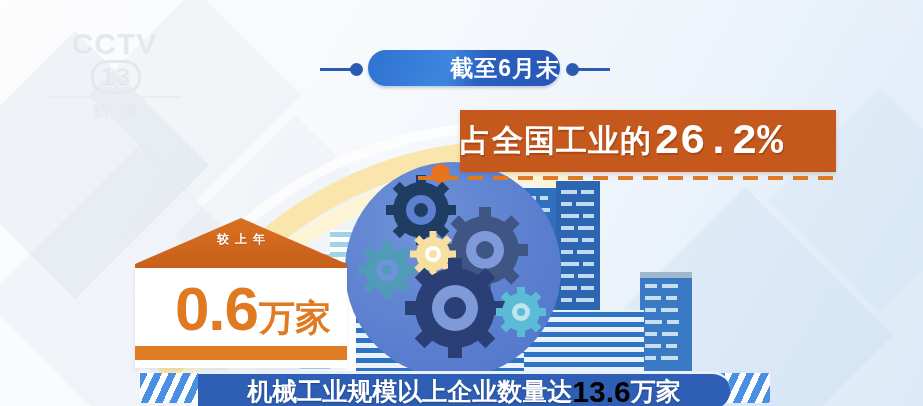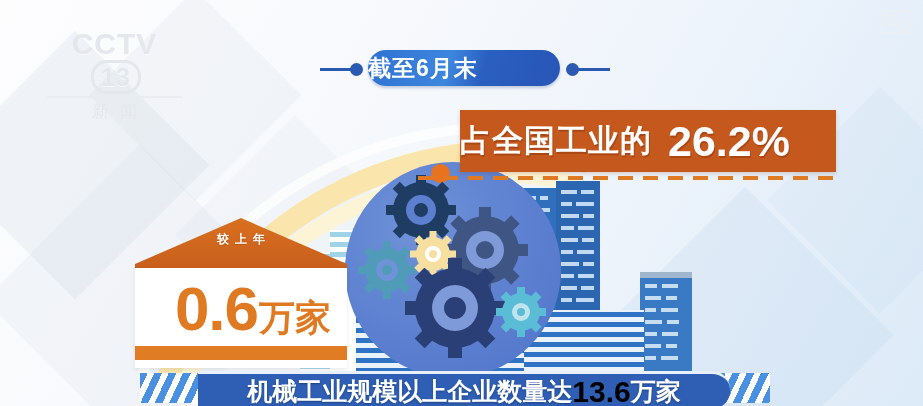--- a/index.html
+++ b/index.html
@@ -71,39 +71,40 @@
     background:#e8721e;
   }
 
   
   #top-pill-wrap{position:absolute;left:320px;top:50px;width:290px;height:38px;}
   .pill-line{position:absolute;top:18px;height:3px;background:#2a5bb0;}
   .pill-dot{position:absolute;top:13px;width:13px;height:13px;border-radius:50%;background:#2a5bb0;}
   #top-pill{
     position:absolute;left:48px;top:0;width:192px;height:36px;border-radius:18px;
     background:linear-gradient(105deg,#2f72d1 0%,#3d86de 42%,#2a5fc0 60%,#2756b6 100%);
-    color:#fff;font-size:23px;font-weight:bold;line-height:36px;text-align:left;
+    color:#fff;font-size:23px;font-weight:bold;line-height:36px;text-align:right;
     letter-spacing:1px;
     box-shadow:0 2px 3px rgba(20,50,110,.22);
   }
 
   
   #orange-banner{
     position:absolute;left:460px;top:110px;width:376px;height:62px;
     background:#c4581d;
     display:flex;align-items:center;justify-content:flex-start;
     box-shadow:0 2px 4px rgba(120,50,10,.18);
   }
   #orange-banner .ob-text{
     color:#fff;font-size:31px;font-weight:bold;letter-spacing:1px;
     text-shadow:1px 2px 0 rgba(150,60,12,.55);
   }
   #orange-banner .ob-num{
-    color:#fff;font-size:43px;font-weight:bold;margin-left:16px;letter-spacing:0px;
+    color:#fff;font-size:43px;font-weight:bold;margin-left:2px;letter-spacing:0px;
     text-shadow:1px 2px 0 rgba(150,60,12,.55);
+    font-family:Liberation Mono, monospace;
   }
   #orange-dash{
     position:absolute;left:418px;top:176px;width:418px;height:4px;
     background:repeating-linear-gradient(to right,#df7a22 0px,#df7a22 15px,transparent 15px,transparent 25px);
   }
 
   
   #house{position:absolute;left:135px;top:218px;width:212px;height:150px;}
   #house .roof{
     position:absolute;left:0;top:0;width:212px;height:50px;

